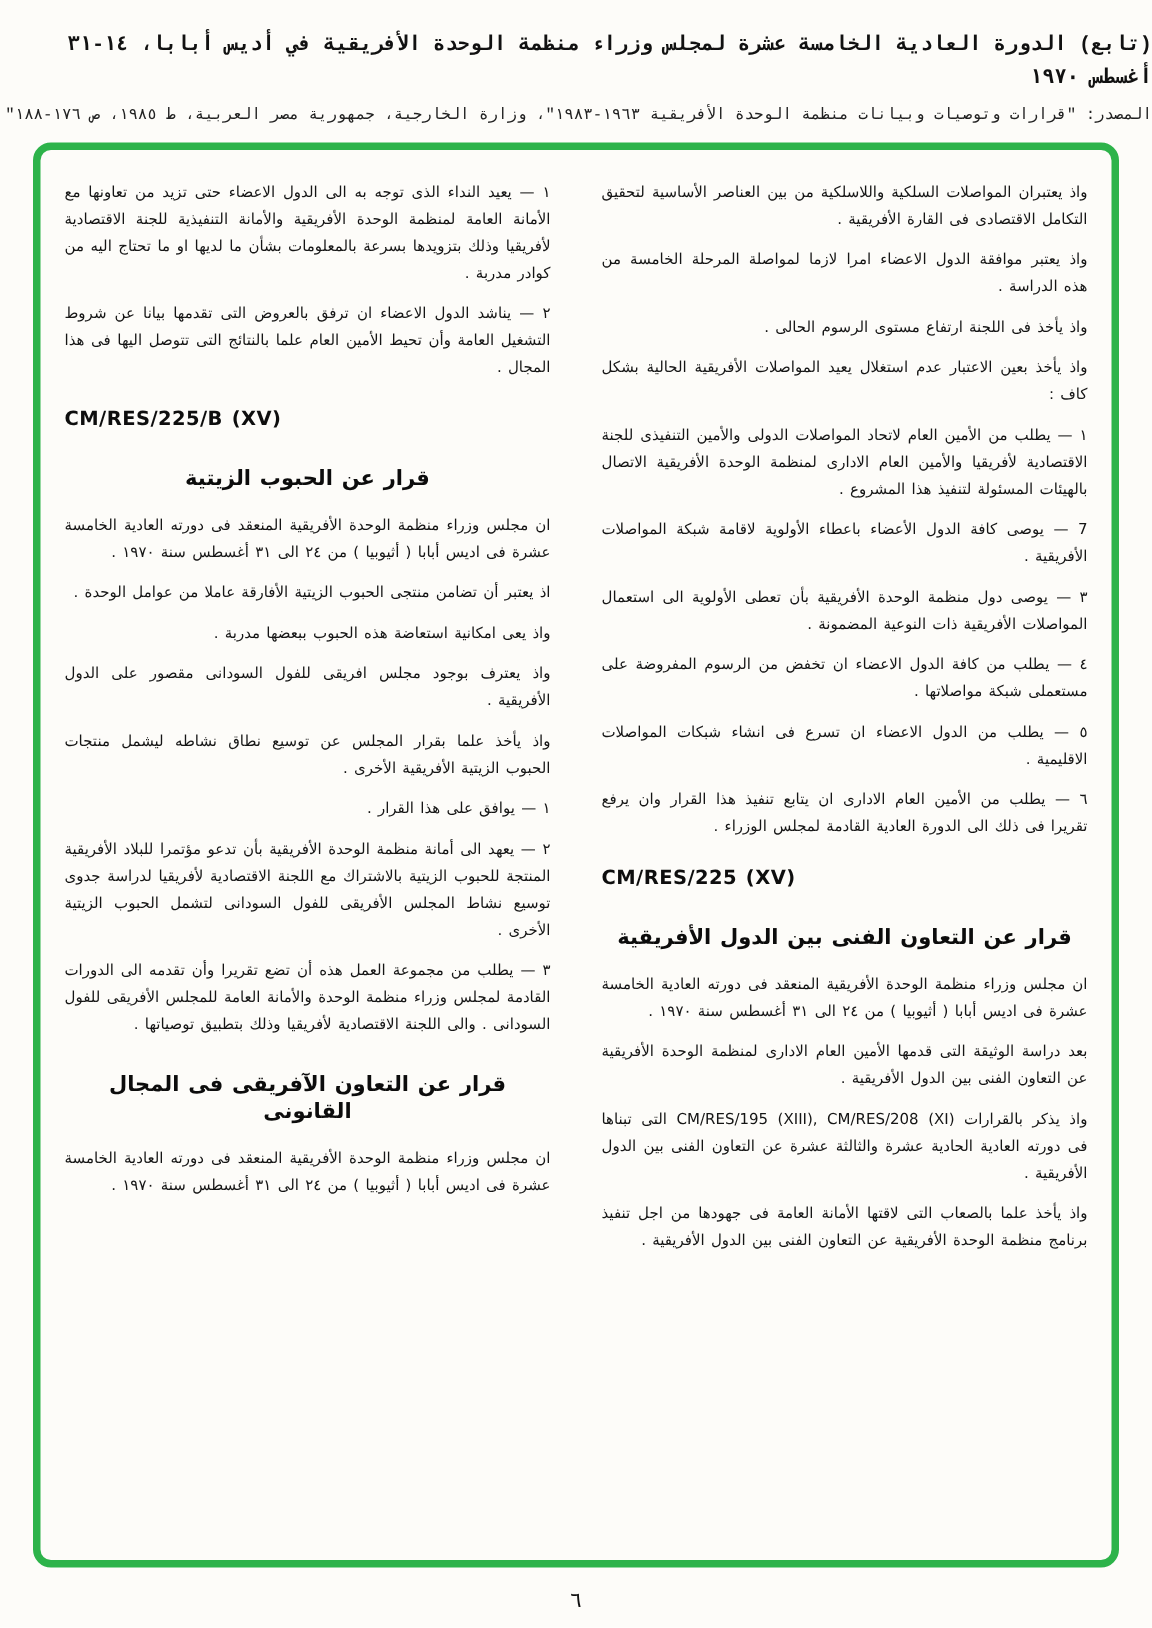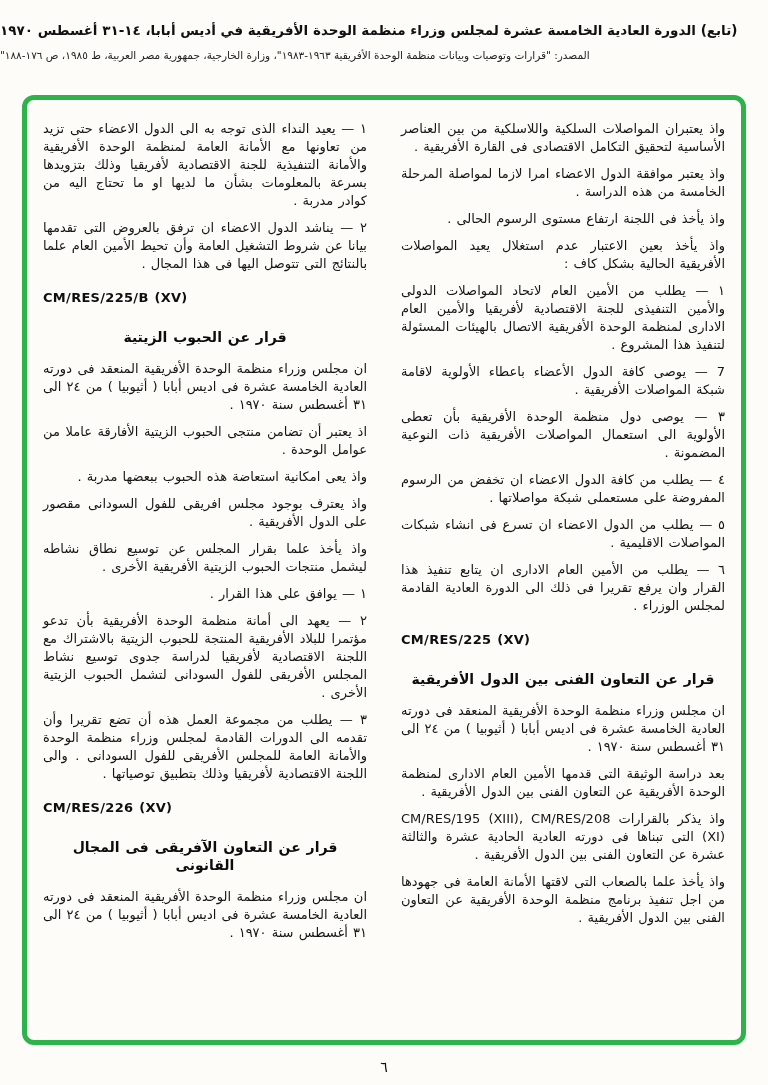--- a/index.html
+++ b/index.html
@@ -11,23 +11,24 @@
     direction: rtl;
   }
   .page {
     position: relative;
     width: 768px;
     height: 1085px;
     background: #fdfcf9;
     overflow: hidden;
   }
   .doc-header {
-    text-align: left;
+    text-align: right;
     padding-top: 20px;
     direction: rtl;
+    font-family: Liberation Mono, monospace;
   }
   .doc-header .line1 {
     font-size: 13.5px;
     font-weight: bold;
     line-height: 1.6;
     color: #111;
   }
   .doc-header .line2 {
     font-size: 10.5px;
     margin-top: 7px;
@@ -52,21 +53,21 @@
     height: 100%;
   }
   .column {
     flex: 1 1 0;
     min-width: 0;
   }
   .block {
     direction: rtl;
     text-align: justify;
     text-align-last: right;
-    font-size: 13px;
+    font-size: 10px;
     line-height: 18px;
     margin-bottom: 9px;
     word-spacing: 1px;
   }
   .block.paragraph { color: #151515; }
   .block.code {
     direction: ltr;
     text-align: center;
     text-align-last: left;
     font-weight: bold;
@@ -131,21 +132,20 @@
           <div class="block code">CM/RES/225/B (XV)</div>
           <div class="block heading">قرار عن الحبوب الزيتية</div>
           <div class="block paragraph">ان مجلس وزراء منظمة الوحدة الأفريقية المنعقد فى دورته العادية الخامسة عشرة فى اديس أبابا ( أثيوبيا ) من ٢٤ الى ٣١ أغسطس سنة ١٩٧٠ .</div>
           <div class="block paragraph">اذ يعتبر أن تضامن منتجى الحبوب الزيتية الأفارقة عاملا من عوامل الوحدة .</div>
           <div class="block paragraph">واذ يعى امكانية استعاضة هذه الحبوب ببعضها مدربة .</div>
           <div class="block paragraph">واذ يعترف بوجود مجلس افريقى للفول السودانى مقصور على الدول الأفريقية .</div>
           <div class="block paragraph">واذ يأخذ علما بقرار المجلس عن توسيع نطاق نشاطه ليشمل منتجات الحبوب الزيتية الأفريقية الأخرى .</div>
           <div class="block paragraph">١ — يوافق على هذا القرار .</div>
           <div class="block paragraph">٢ — يعهد الى أمانة منظمة الوحدة الأفريقية بأن تدعو مؤتمرا للبلاد الأفريقية المنتجة للحبوب الزيتية بالاشتراك مع اللجنة الاقتصادية لأفريقيا لدراسة جدوى توسيع نشاط المجلس الأفريقى للفول السودانى لتشمل الحبوب الزيتية الأخرى .</div>
           <div class="block paragraph">٣ — يطلب من مجموعة العمل هذه أن تضع تقريرا وأن تقدمه الى الدورات القادمة لمجلس وزراء منظمة الوحدة والأمانة العامة للمجلس الأفريقى للفول السودانى . والى اللجنة الاقتصادية لأفريقيا وذلك بتطبيق توصياتها .</div>
-          <div class="block code">CM/RES/226 (XV)</div>
           <div class="block heading">قرار عن التعاون الآفريقى فى المجال القانونى</div>
           <div class="block paragraph">ان مجلس وزراء منظمة الوحدة الأفريقية المنعقد فى دورته العادية الخامسة عشرة فى اديس أبابا ( أثيوبيا ) من ٢٤ الى ٣١ أغسطس سنة ١٩٧٠ .</div>
         </div>
     </div>
   </div>
 
   <div class="page-number">٦</div>
 
 </div>
 

